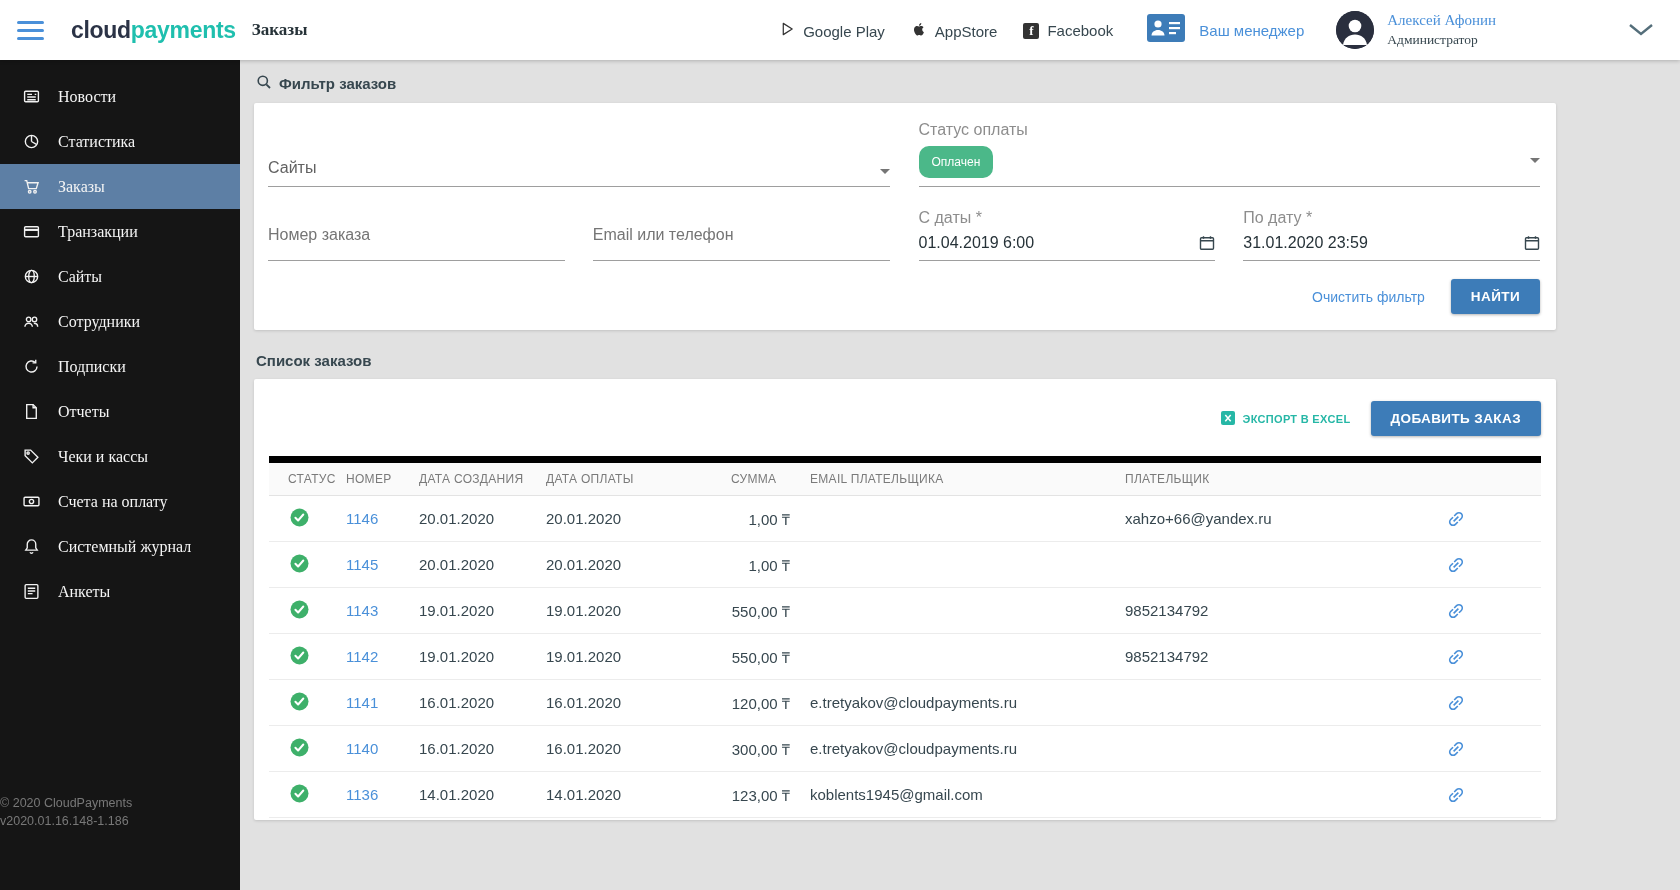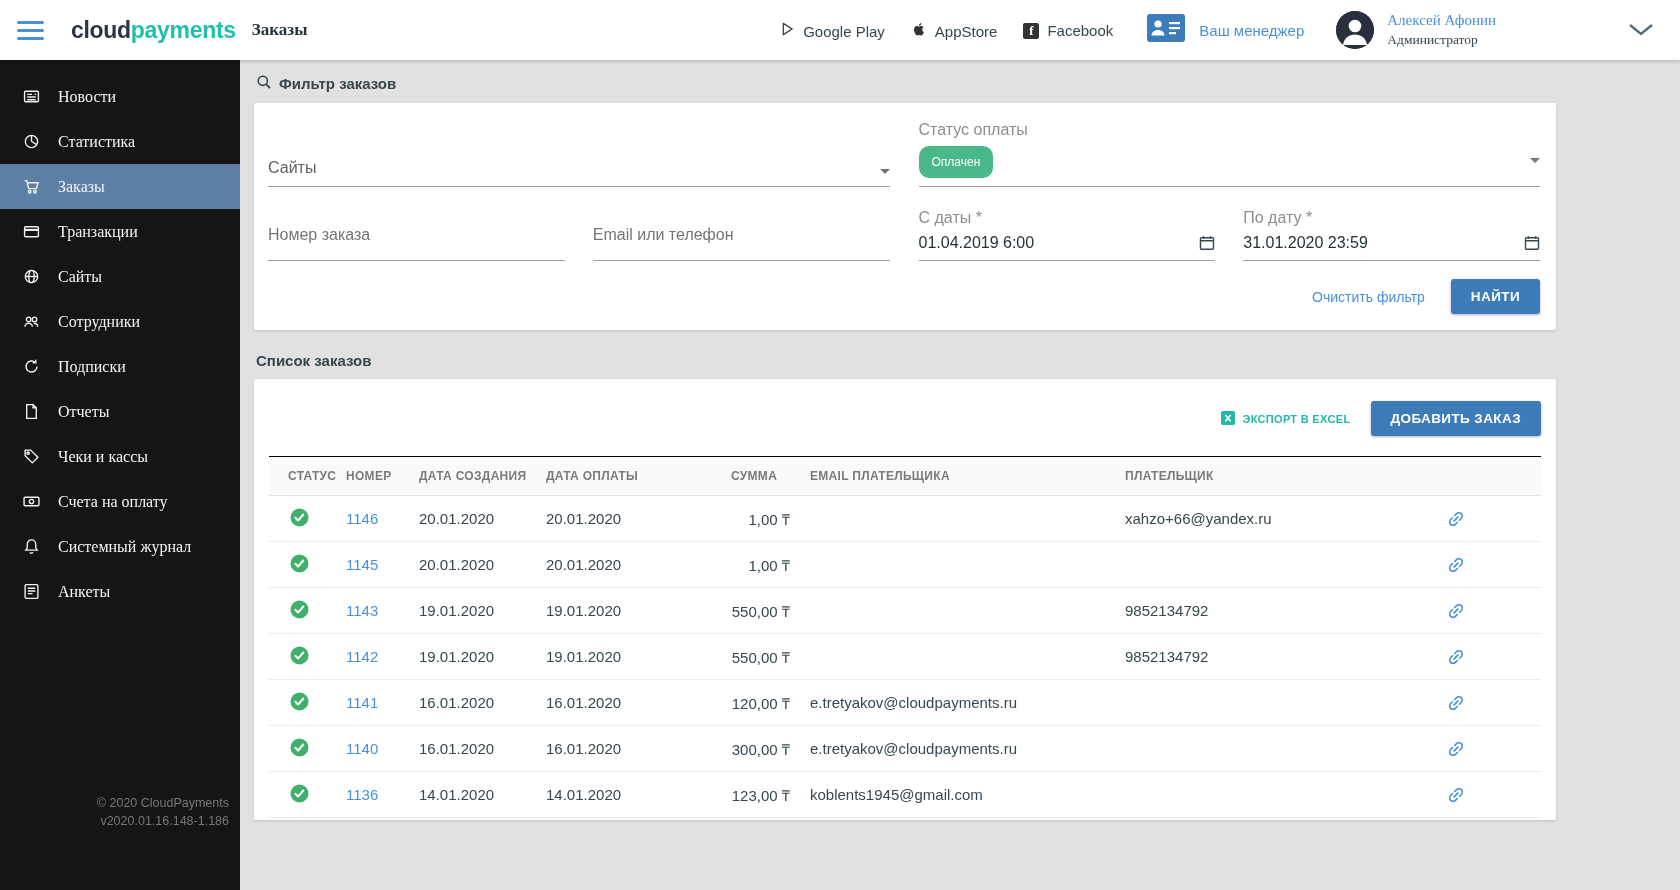--- a/index.html
+++ b/index.html
@@ -36,21 +36,21 @@
   
   .body { flex:1; display:flex; overflow:hidden; }
 
   
   .sidebar { flex:0 0 240px; background:#151515; position:relative; padding-top:14px; }
   .nav-item { display:flex; align-items:center; height:45px; padding-left:21px; gap:17px;
               color:#f5f5f5; font-size:16px; cursor:pointer; font-family:"Liberation Serif", serif; }
   .nav-item.active { background:#5d7fa5; }
   .nav-icon { width:20px; display:flex; justify-content:center; }
   .nav-icon svg { stroke:#f2f2f2; fill:none; stroke-width:1.3; }
-  .sb-footer { position:absolute; bottom:60px; left:0; right:11px; text-align:right;
+  .sb-footer { position:absolute; bottom:60px; left:0; right:11px; text-align:left;
                color:#787878; font-size:12.5px; line-height:1.45; }
 
   
   .main { flex:1; background:#e1e1e1; padding:12px 0 0 14px; overflow:hidden; }
   .content { width:1302px; }
   .section-title { display:flex; align-items:center; gap:7px; font-size:15px; font-weight:bold;
                    color:#37474f; padding:2px 0 10px 2px; }
   .card { background:#fff; border-radius:2px; box-shadow:0 1px 3px rgba(0,0,0,.14); }
 
   
@@ -81,22 +81,22 @@
          box-shadow:0 1px 3px rgba(0,0,0,.3); font-family:"Liberation Sans", sans-serif; }
 
   
   .orders-head { margin-top:20px; }
   .orders-card { padding:22px 15px 2px 15px; }
   .toolbar { display:flex; justify-content:flex-end; align-items:center; gap:20px; margin-bottom:20px; }
   .export-link { display:flex; align-items:center; gap:7px; color:#26b7a6; font-size:11px;
                  font-weight:bold; cursor:pointer; letter-spacing:.3px; }
   .tgrid { display:grid; grid-template-columns:77px 73px 127px 185px 79px 315px 1fr 170px;
            align-items:center; }
-  .thead { height:40px; background:#fafafa; border-top:1px solid #000000; border-bottom:1px solid #e3e3e3;
-           color:#7a7a7a; font-size:12px; font-weight:bold; letter-spacing:.3px; }
+  .thead { height:40px; background:#fafafa; border-top:7px solid #000000; border-bottom:1px solid #e3e3e3;
+           color:#7a7a7a; font-size:12px; font-weight:normal; letter-spacing:.3px; }
   .th-status { padding-left:19px; }
   .trow { height:46px; border-bottom:1px solid #ececec; font-size:15px; color:#37474f; }
   .td-status { padding-left:21px; display:flex; }
   .td-number a { color:#4a90d9; text-decoration:none; cursor:pointer; }
   .td-amount { text-align:right; padding-right:20px; }
   .td-link { display:flex; justify-content:center; }
   .linkicon { cursor:pointer; display:flex; transform:rotate(-45deg); }
 </style>
 </head>
 <body>

